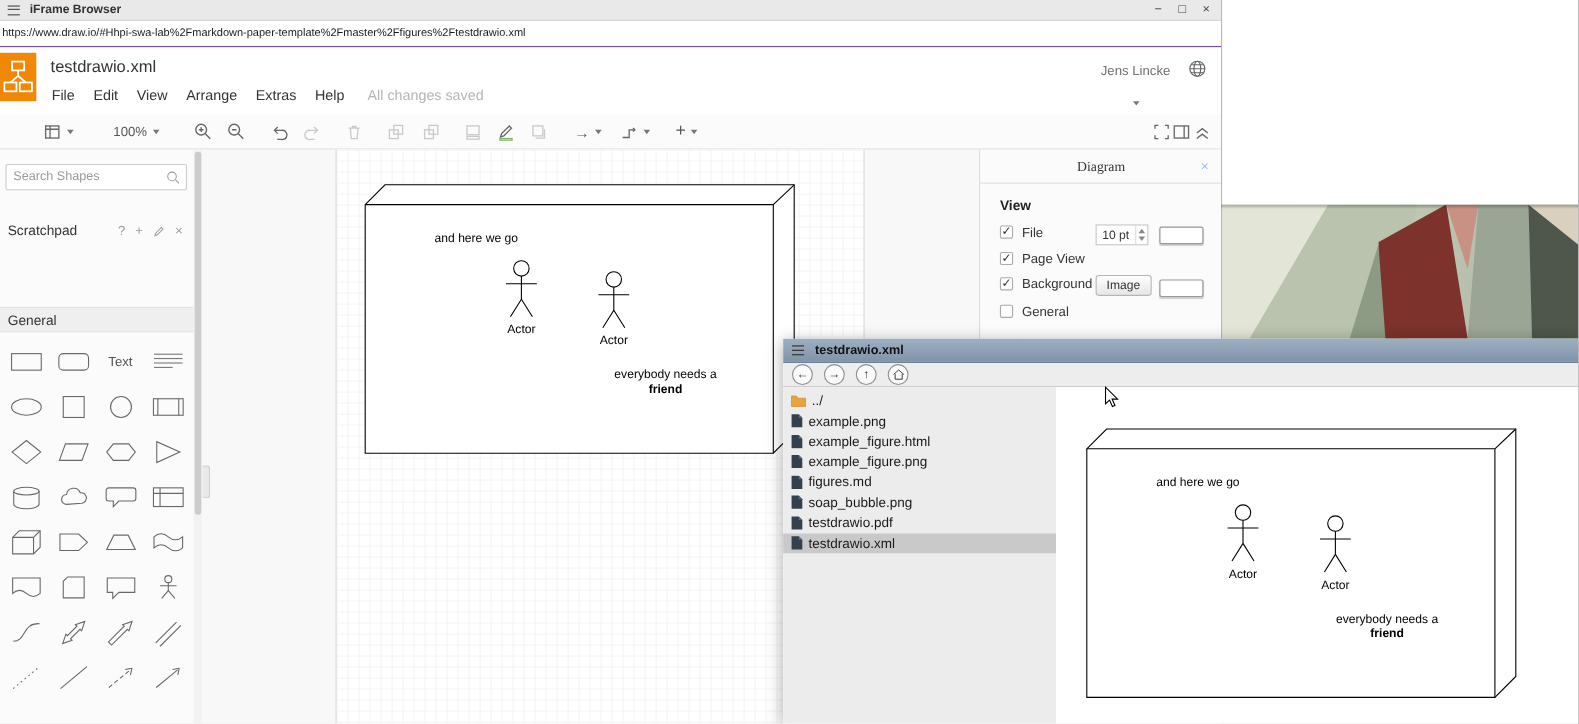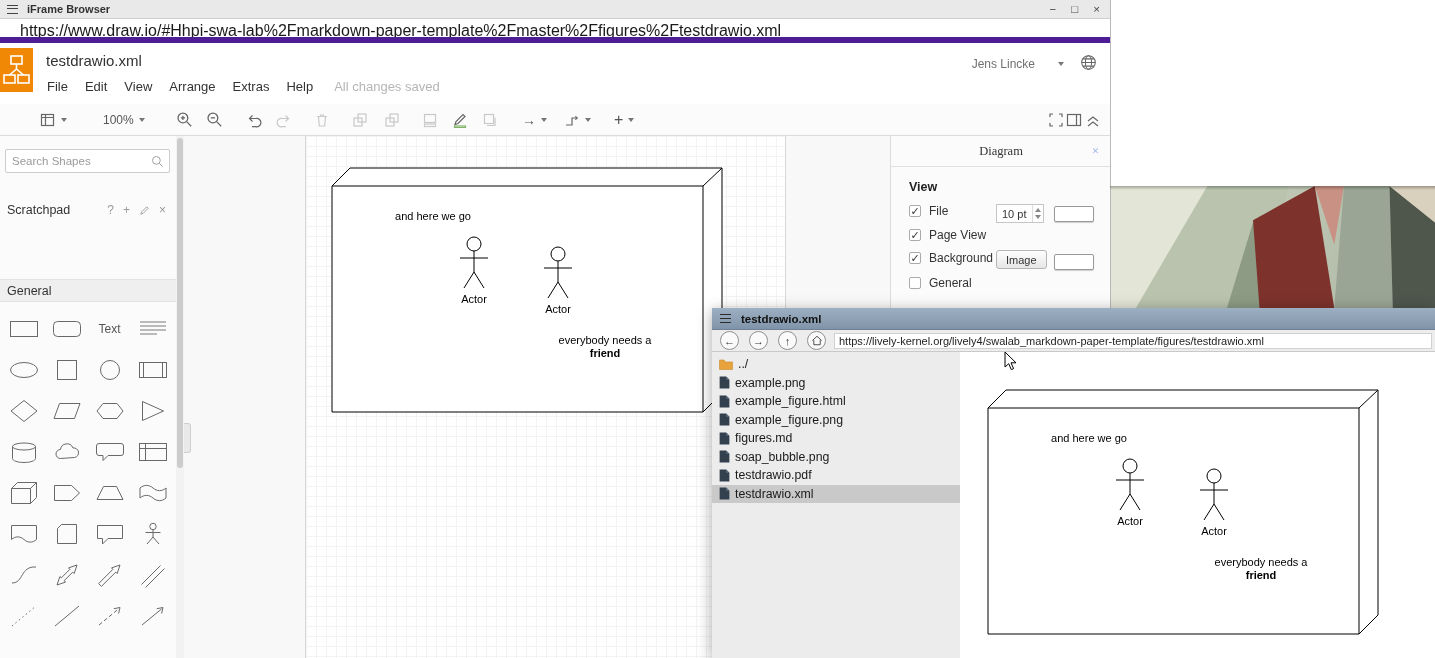--- a/index.html
+++ b/index.html
@@ -28,32 +28,32 @@
   .ifb-title { position:absolute; left:0; top:0; right:0; height:19px; background:#e9e9e9;
                border-bottom:1px solid #cfcfcf; display:flex; align-items:center;
                font-size:11px; color:#333; }
   .hamb { width:11px; height:9px; border-top:1.6px solid #444; border-bottom:1.6px solid #444; position:relative; }
   .hamb::after { content:""; position:absolute; left:0; right:0; top:2.6px; border-top:1.6px solid #444; }
   .ifb-menu { margin-left:7px; }
   .ifb-title-text { margin-left:9px; font-weight:bold; }
   .winbtns { margin-left:auto; margin-right:10px; display:flex; gap:15px; font-size:11.5px; color:#444; }
   .winbtns span { cursor:default; }
   .ifb-url { position:absolute; left:0; top:19px; right:0; height:24px; background:#fff;
-             border-bottom:6px solid #4c1d95; font-size:16px; color:#1a1a1a; line-height:23px;
-             padding-left:20px; white-space:nowrap; overflow:hidden; }
+             border-bottom:1px solid #4c1d95; font-size:10px; color:#1a1a1a; line-height:23px;
+             padding-left:2px; white-space:nowrap; overflow:hidden; }
 
   
   #drawio { position:absolute; left:0; top:43px; right:0; bottom:0; background:#fff; overflow:hidden; }
   #dw-logo { position:absolute; left:0; top:5px; width:33px; height:44px; background:#F08705; }
   #dw-title { position:absolute; left:46px; top:9px; font-size:15px; color:#333; }
   #dw-menubar { position:absolute; left:47px; top:36px; display:flex; gap:17px; font-size:13px; color:#333; }
   .menu-item { cursor:default; }
   .save-status { color:#b5b5b5; margin-left:4px; }
   #dw-user { position:absolute; right:46px; top:14px; font-size:12px; color:#707070;
-             display:flex; align-items:center; gap:21px; }
+             display:flex; align-items:center; gap:21px;flex-direction:column; }
   #dw-globe { position:absolute; right:13px; top:11px; }
   #dw-globe svg { stroke:#666; fill:none; }
 
   #dw-toolbar { position:absolute; left:0; top:61px; right:0; height:32px; background:#fbfbfb;
                 border-bottom:1px solid #dcdcdc; }
   .ti { position:absolute; top:0; height:31px; display:flex; align-items:center; gap:3px; color:#555; }
   .ti svg { stroke:#666; fill:none; stroke-width:1.2; }
   .ti.dis { color:#c9c9c9; }
   .ti.dis svg { stroke:#c9c9c9; }
   .crt { width:0; height:0; border-left:3.5px solid transparent; border-right:3.5px solid transparent;
@@ -588,21 +588,20 @@
     </div>
     <div class="fb-nav">
       <span class="nbtn" style="left:8px">←</span>
       <span class="nbtn" style="left:37px">→</span>
       <span class="nbtn" style="left:66px">↑</span>
       <span class="nbtn" style="left:95px">
         <svg width="12" height="11" viewBox="0 0 14 13">
             <path d="M1.5 6.5L7 1.5l5.5 5M3.2 6v5.5h7.6V6" fill="none"></path>
           </svg>
       </span>
-      <span class="fb-url">https://lively-kernel.org/lively4/swalab_markdown-paper-template/figures/testdrawio.xml</span>
     </div>
     <div class="fb-body">
       <div class="fb-list">
         <div class="file-row">
           <svg width="14" height="12" viewBox="0 0 14 12">
               <path d="M.5 2h4.5l1.5 2h7v7.5H.5z" fill="#E8A33D" stroke="#C78A2B" stroke-width=".6"></path>
             </svg>
           <span>../</span>
         </div>
         <div class="file-row">

